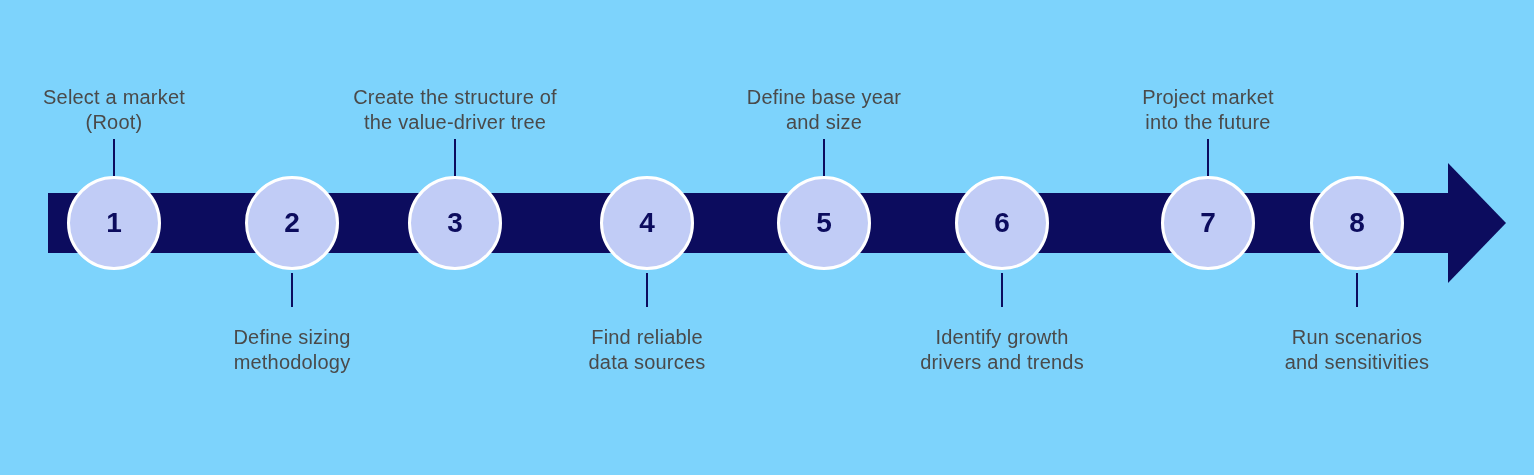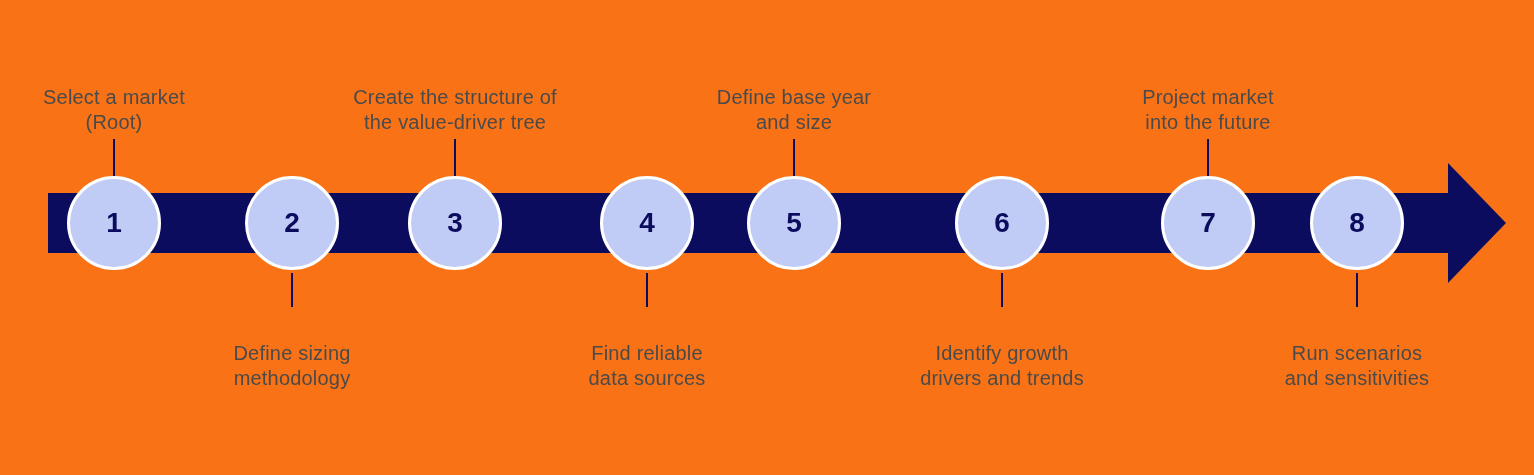--- a/index.html
+++ b/index.html
@@ -5,21 +5,21 @@
   html, body {
     margin: 0;
     padding: 0;
     background: #ffffff;
     font-family: "Liberation Sans", sans-serif;
   }
   .canvas {
     position: relative;
     width: 1534px;
     height: 475px;
-    background: #f97316;
+    background: #7dd3fc;
     overflow: hidden;
   }
   
   .arrow-bar {
     position: absolute;
     left: 48px;
     top: 193px;
     width: 1400px;
     height: 60px;
     background: #0c0c5e;
@@ -45,21 +45,21 @@
     position: absolute;
     left: 0;
     width: 240px;
     text-align: center;
     color: #4a4a4a;
     font-size: 20px;
     line-height: 25px;
     letter-spacing: 0.2px;
   }
   .step-label.above { top: 85px; }
-  .step-label.below { top: 341px; }
+  .step-label.below { top: 325px; }
   .connector {
     position: absolute;
     left: 119px;
     width: 2px;
     background: #0c0c5e;
   }
   .connector.above { top: 139px; height: 37px; }
   .connector.below { top: 273px; height: 34px; }
   .step-circle {
     position: absolute;
@@ -126,21 +126,21 @@
     <div class="step-circle">
       <span class="step-number">4</span>
     </div>
     <div class="connector below"></div>
     <div class="step-label below">
       <div>Find reliable</div>
       <div>data sources</div>
     </div>
   </div>
 
-  <div class="step" style="left:674px">
+  <div class="step" style="left:704px">
     <div class="step-label above">
       <div>Define base year</div>
       <div>and size</div>
     </div>
     <div class="connector above"></div>
     <div class="step-circle">
       <span class="step-number">5</span>
     </div>
   </div>
 

